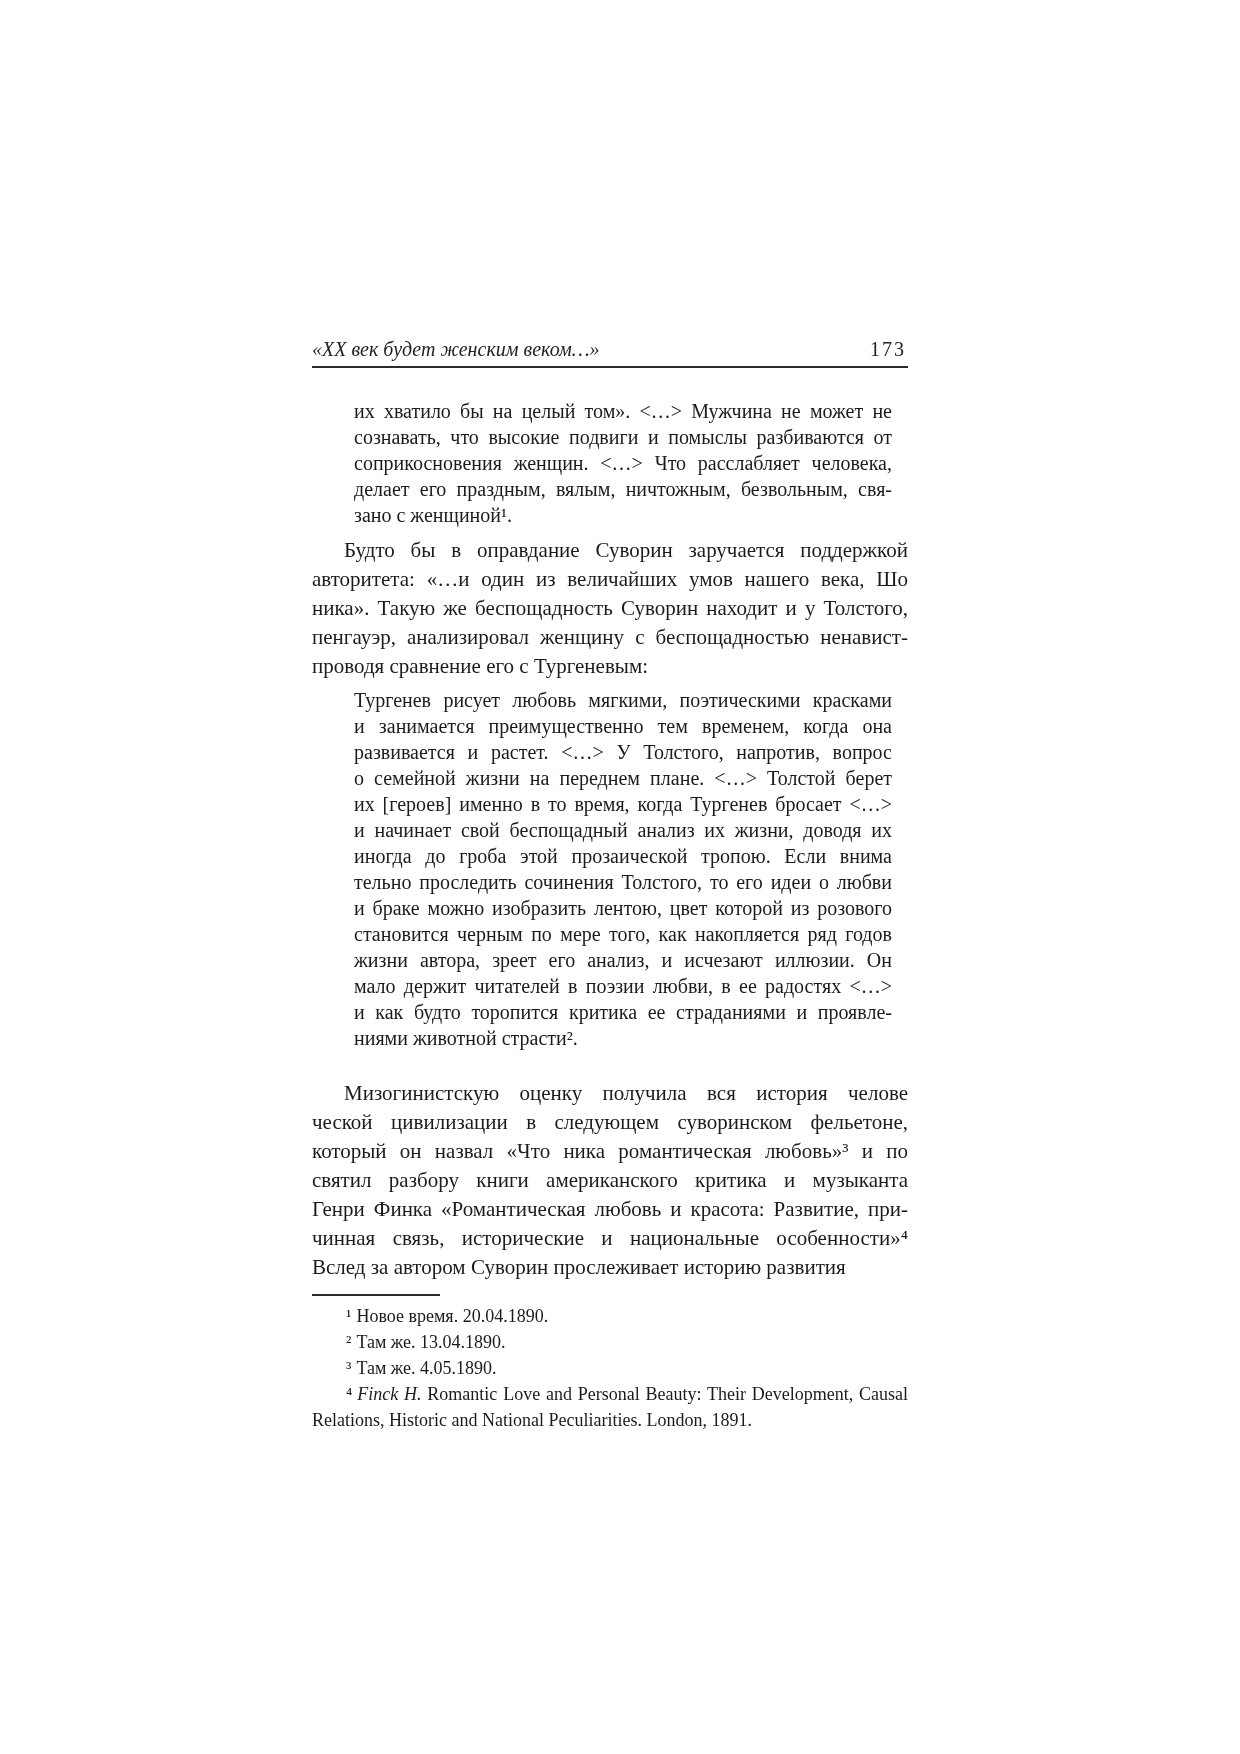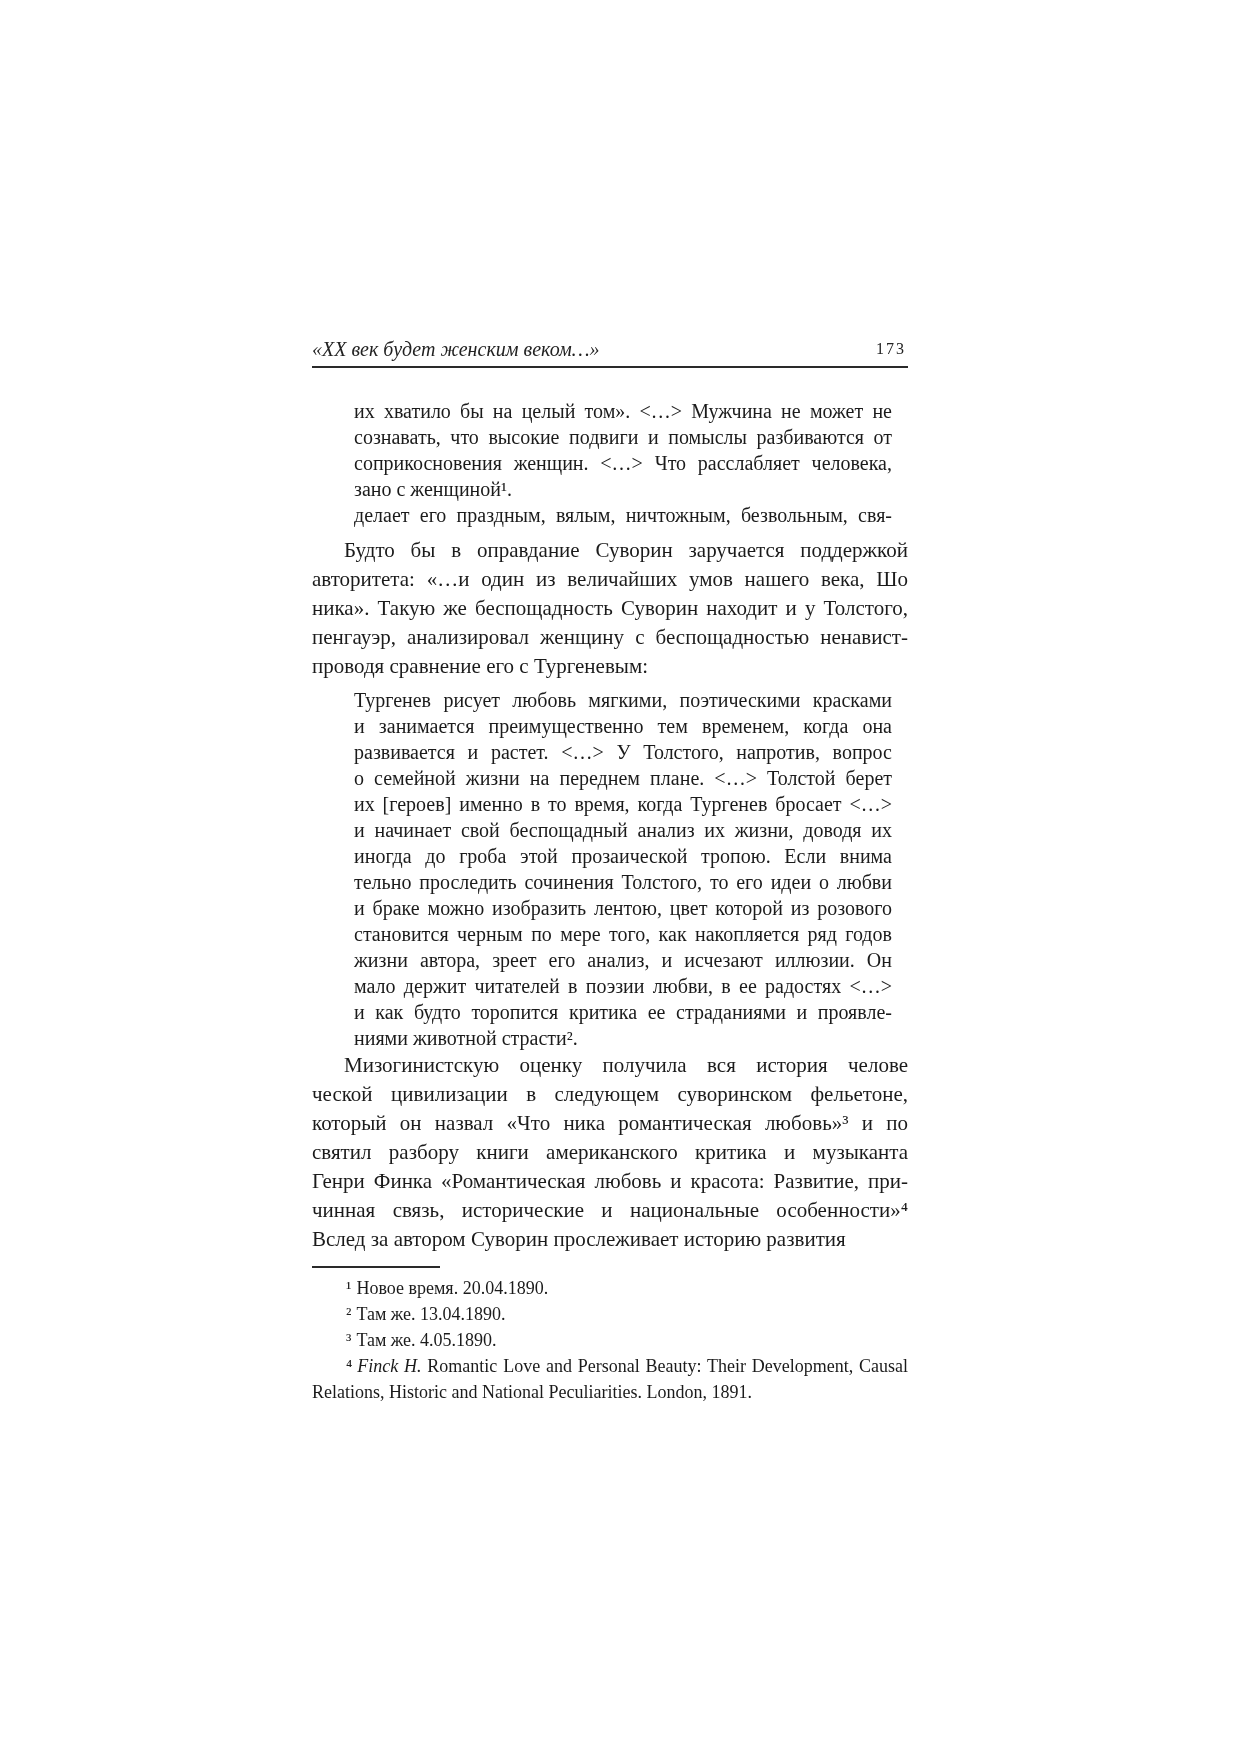--- a/index.html
+++ b/index.html
@@ -35,21 +35,21 @@
     font-style: italic;
     font-size: 20px;
     line-height: 26px;
     color: #222;
     margin-top: 16px;
   }
   .page-number {
     position: absolute;
     right: 2px;
     top: 0;
-    font-size: 16px;
+    font-size: 20px;
     line-height: 26px;
     letter-spacing: 2px;
     color: #222;
   }
   
   .line {
     display: block;
     text-align: justify;
     text-align-last: justify;
   }
@@ -65,21 +65,21 @@
     margin-top: 6px;
   }
   .body-para {
     font-size: 21px;
     line-height: 29px;
   }
   .body-para .line:first-child {
     text-indent: 32px;
   }
   .para-1 { margin-top: 8px; }
-  .para-2 { }
+  .para-2 { margin-top: 28px; }
   
   .footnotes {
     margin-top: 12px;
     font-size: 18px;
     line-height: 26px;
   }
   .fn-rule {
     width: 128px;
     height: 0;
     border-top: 2px solid #2a2a2a;
@@ -106,22 +106,22 @@
 
     <div class="running-head">
       <span class="running-title">«XX век будет женским веком…»</span>
       <span class="page-number">173</span>
     </div>
 
     <div class="quote quote-1">
         <div class="line">их хватило бы на целый том». &lt;…&gt; Мужчина не может не</div>
         <div class="line">сознавать, что высокие подвиги и помыслы разбиваются от</div>
         <div class="line">соприкосновения женщин. &lt;…&gt; Что расслабляет человека,</div>
+        <div class="line">делает его праздным, вялым, ничтожным, безвольным, свя-</div>
         <div class="line last">зано с женщиной¹.</div>
-        <div class="line">делает его праздным, вялым, ничтожным, безвольным, свя-</div>
       </div>
 
     <div class="body-para para-1">
         <div class="line">Будто бы в оправдание Суворин заручается поддержкой</div>
         <div class="line">авторитета: «…и один из величайших умов нашего века, Шо</div>
         <div class="line">ника». Такую же беспощадность Суворин находит и у Толстого,</div>
         <div class="line">пенгауэр, анализировал женщину с беспощадностью ненавист-</div>
         <div class="line last">проводя сравнение его с Тургеневым:</div>
       </div>
 

